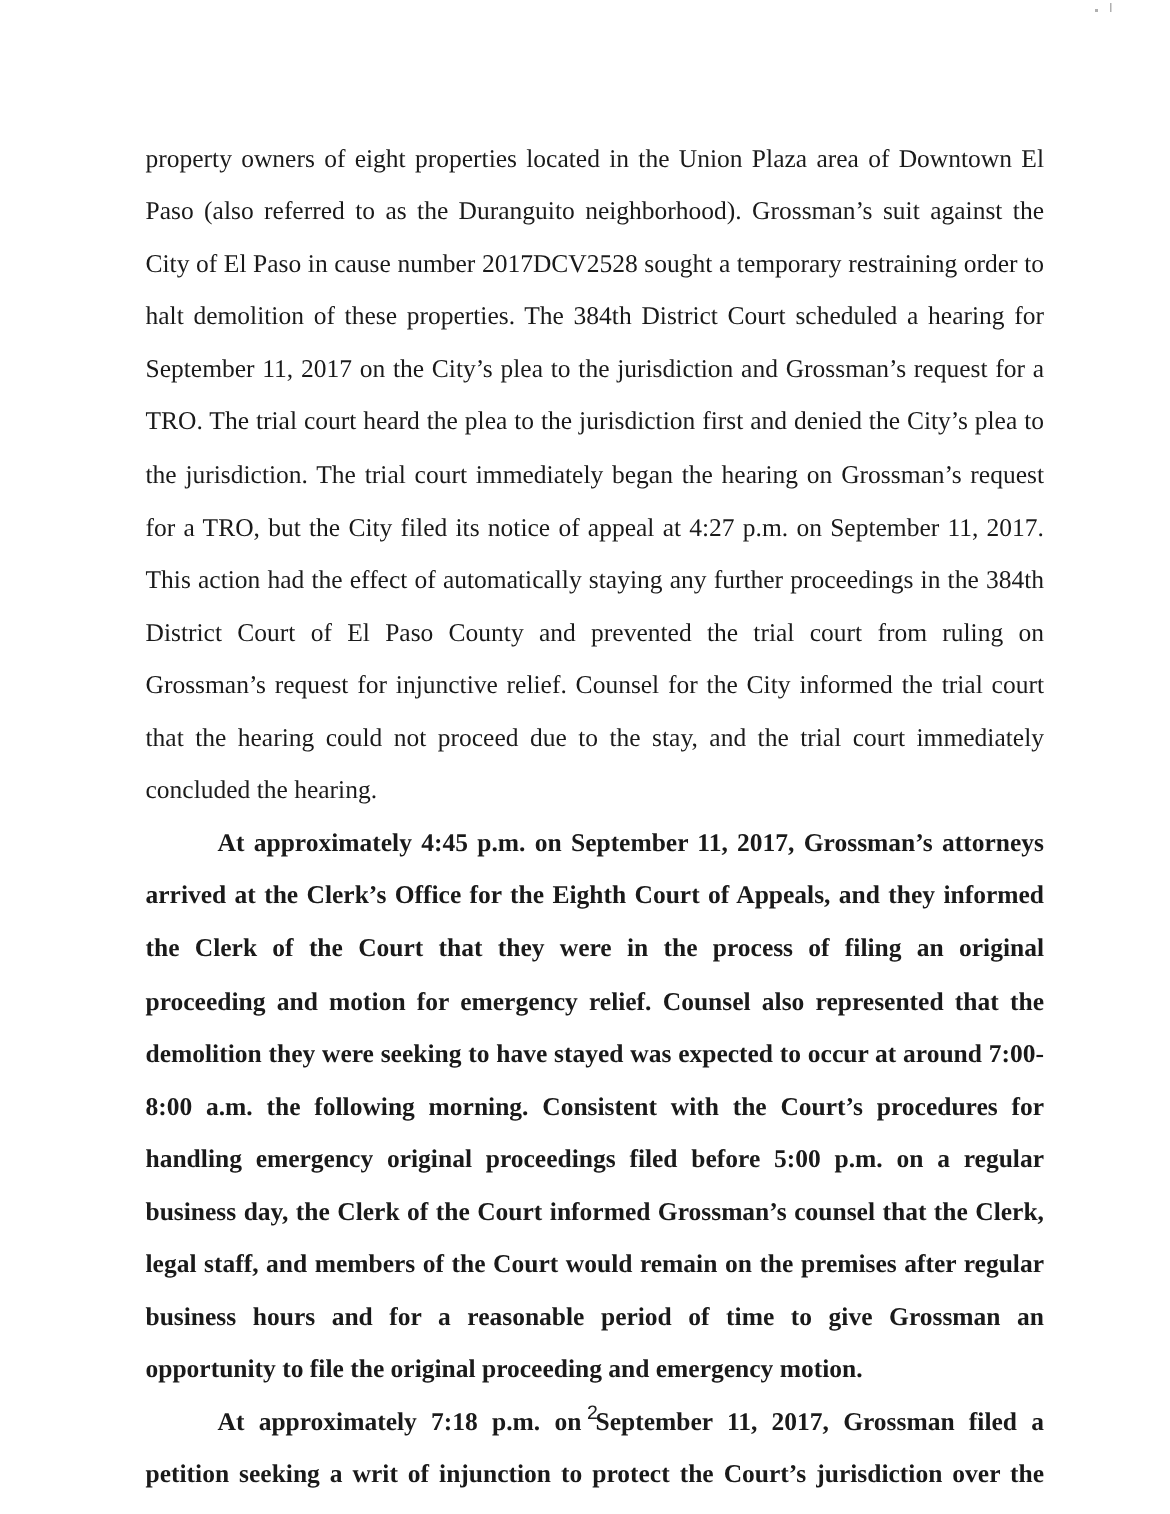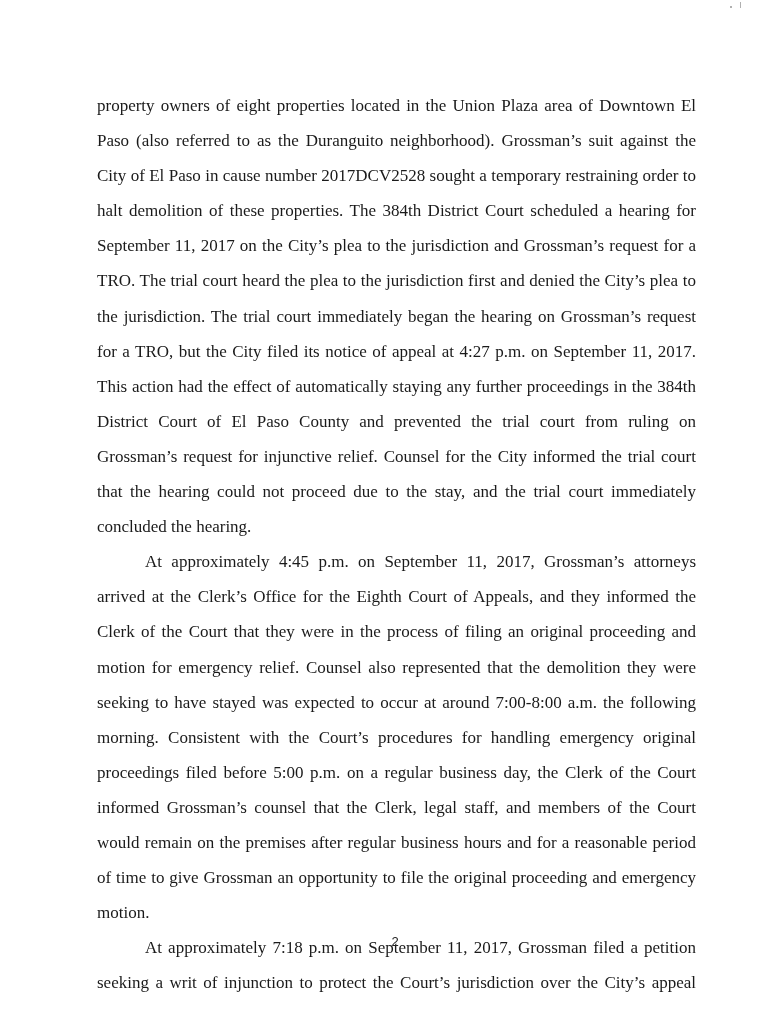--- a/index.html
+++ b/index.html
@@ -35,20 +35,21 @@
       width: 599px;
       font-size: 17px;
       line-height: 35.1px;
       text-align: justify;
     }
     .body-text p {
       margin: 0;
     }
     .body-text p.indent {
       text-indent: 48px;
+      font-weight: bold;
     }
     .page-number {
       position: absolute;
       left: 0;
       width: 790px;
       top: 934px;
       text-align: center;
       font-family: "Liberation Sans", sans-serif;
       font-size: 13px;
       color: #222;

